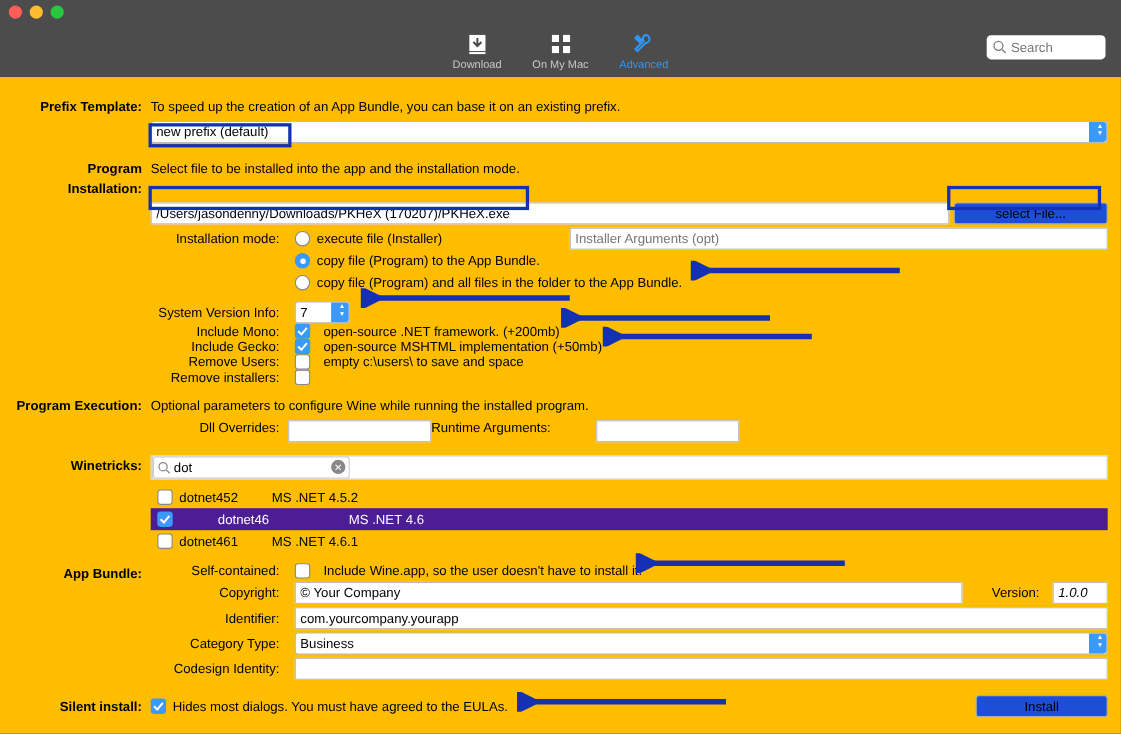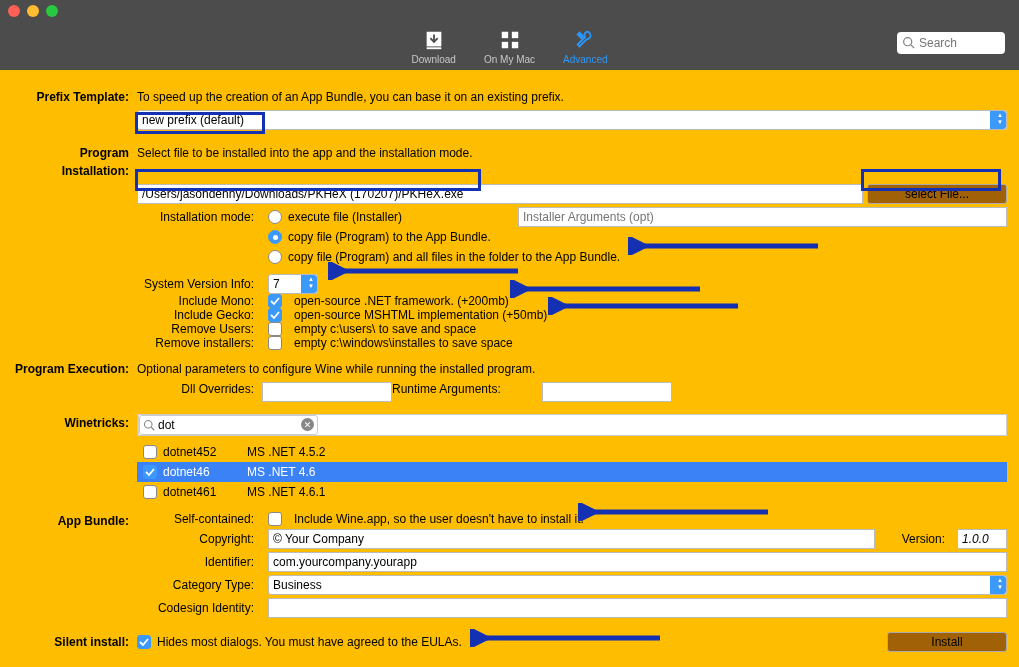--- a/index.html
+++ b/index.html
@@ -18,34 +18,34 @@
 .searchwrap svg { position: absolute; left: 5px; top: 4px; color: #808080; }
 .content { background: #ffbd00; height: 597px; padding: 18px 12px 10px 12px; font-size: 12px; color: #000; position: relative; }
 .row { display: flex; align-items: flex-start; margin-bottom: 4px; }
 .lbl { width: 125px; text-align: right; padding-right: 8px; font-weight: 600; line-height: 18px; font-size: 12px; }
 .col { flex: 1; }
 .select { display: block; width: 100%; height: 20px; background: #fff; border: 1px solid #bbb; border-radius: 3px; padding: 0 4px; font-size: 12px; appearance: none; position: relative; }
 .selwrap { position: relative; flex: 1; }
 .selwrap::after { content: ''; position: absolute; right: 1px; top: 1px; bottom: 1px; width: 16px; background: #3b99fc; border-radius: 0 3px 3px 0; pointer-events: none; }
 .selwrap .arrows { position: absolute; right: 4px; top: 2px; font-size: 6px; color: #fff; line-height: 7px; z-index: 2; pointer-events: none; }
 .txtinput { height: 20px; background: #fff; border: 1px solid #bbb; padding: 0 4px; font-size: 12px; }
-.btn { height: 20px; background: #a16207; border: 1px solid #aaa; border-radius: 3px; font-size: 12px; padding: 0 16px; cursor: pointer; }
+.btn { height: 20px; background: #1d4ed8; border: 1px solid #aaa; border-radius: 3px; font-size: 12px; padding: 0 16px; cursor: pointer; }
 .radio-row { display: flex; align-items: center; height: 18px; margin-bottom: 2px; }
 .radio-dot { width: 14px; height: 14px; border-radius: 50%; background: #fff; border: 1px solid #888; margin-right: 6px; display: flex; align-items: center; justify-content: center; }
 .radio-dot.on { background: #3b99fc; border-color: #3b99fc; }
 .radio-dot.on::after { content: ''; width: 5px; height: 5px; background: #fff; border-radius: 50%; }
 .chk { width: 14px; height: 14px; border-radius: 3px; background: #fff; border: 1px solid #888; margin-right: 6px; display: inline-flex; align-items: center; justify-content: center; vertical-align: middle; }
 .chk.on { background: #3b99fc; border-color: #3b99fc; color: #fff; }
 .listbox { background: #fff; border: 1px solid #ccc; }
 .listbox-search { position: relative; }
 .listbox-search input { width: 100%; height: 20px; border: 1px solid #ccc; border-radius: 3px; padding: 0 22px 0 18px; font-size: 12px; }
 .listbox-search svg { position: absolute; left: 4px; top: 4px; color: #888; }
 .listbox-search .clear { position: absolute; right: 4px; top: 3px; width: 13px; height: 13px; border-radius: 50%; background: #888; color: #fff; font-size: 9px; display: flex; align-items: center; justify-content: center; cursor: pointer; }
 .listrow { display: flex; align-items: center; height: 20px; padding: 0 6px; font-size: 12px; }
-.listrow.sel { background: #3b82f6; color: #fff; }
+.listrow.sel { background: #4c1d95; color: #fff; gap: 35px; }
 .listrow .c1 { width: 84px; }
 .hl-box { border: 3px solid #1531b3; position: absolute; pointer-events: none; z-index: 5; }
 .arrow-ann { position: absolute; z-index: 5; pointer-events: none; }
 .inline-row { display: flex; align-items: center; gap: 6px; }
 svg.chkmark { width: 10px; height: 10px; }
 </style>
 </head>
 <body>
 
 <div class="titlebar">
@@ -166,21 +166,20 @@
       <span>open-source MSHTML implementation (+50mb)</span>
     </div>
     <div class="inline-row">
       <div style="width:125px;text-align:right;padding-right:8px;">Remove Users:</div>
       <span class="chk"></span>
       <span>empty c:\users\ to save and space</span>
     </div>
     <div class="inline-row" style="margin-bottom:10px;">
       <div style="width:125px;text-align:right;padding-right:8px;">Remove installers:</div>
       <span class="chk"></span>
-      <span>empty c:\windows\installes to save space</span>
     </div>
   </div>
 
   <div class="row">
     <div class="lbl">Program Execution:</div>
     <div class="col" style="line-height:18px;">Optional parameters to configure Wine while running the installed program.</div>
   </div>
   <div class="row" style="margin-bottom:12px;">
     <div class="lbl"></div>
     <div style="width:125px;text-align:right;padding-right:8px;">Dll Overrides:</div>

